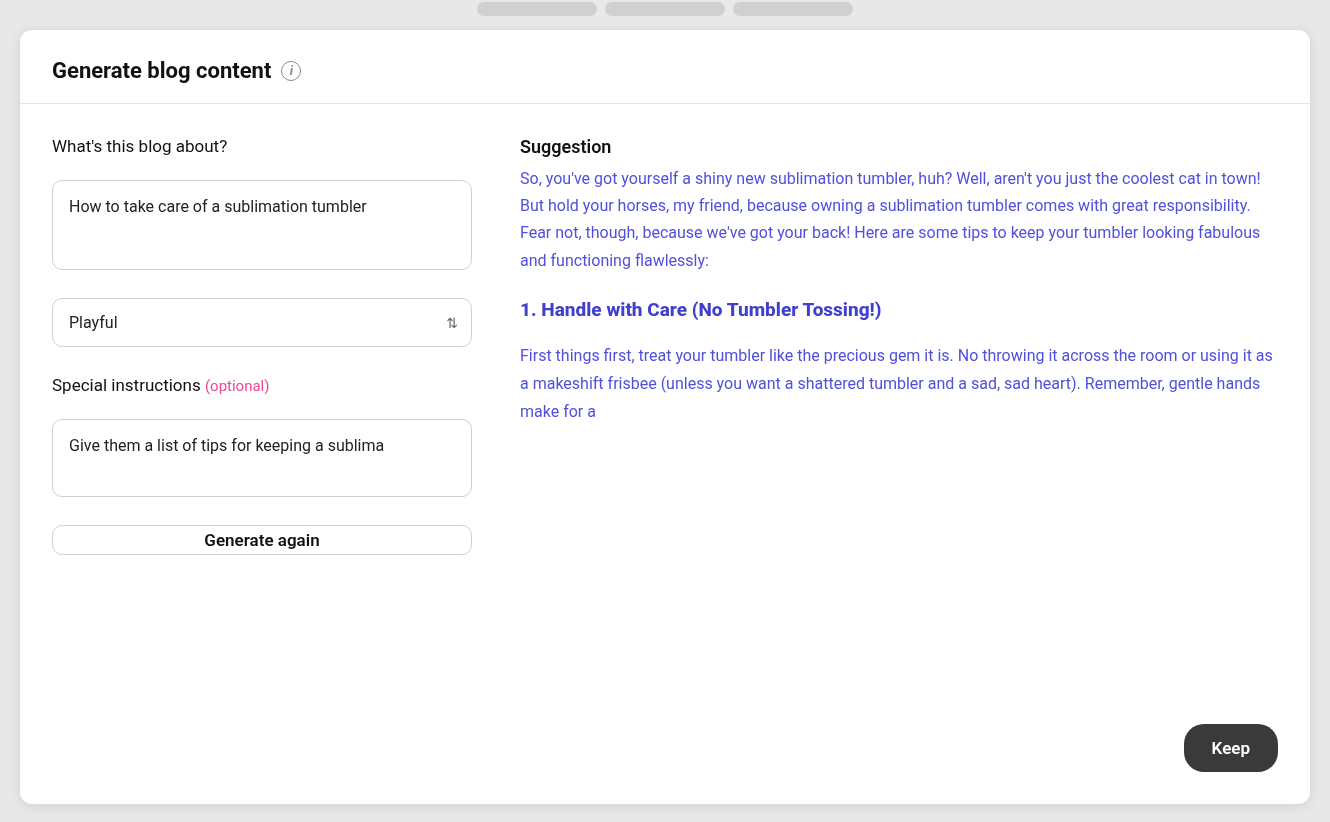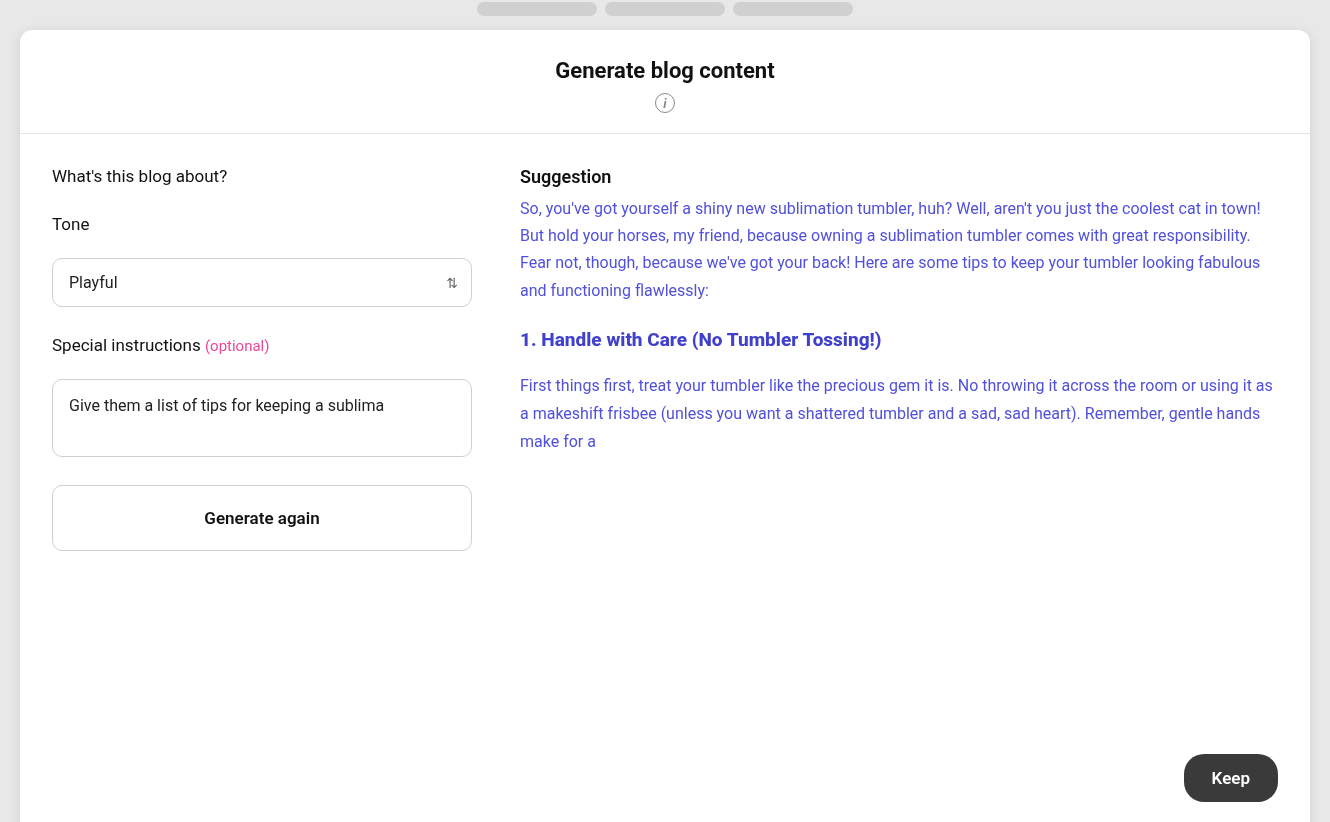--- a/index.html
+++ b/index.html
@@ -52,21 +52,20 @@
       overflow: hidden;
       box-shadow: 0 2px 12px rgba(0,0,0,0.1);
     }
 
     .card-header {
       padding: 28px 32px 20px 32px;
       border-bottom: 1px solid #e5e5e5;
       display: flex;
       align-items: center;
       gap: 10px;
-      flex-direction: column;
     }
 
     .card-title {
       font-size: 22px;
       font-weight: 700;
       color: #111;
     }
 
     .info-icon {
       width: 20px;
@@ -176,21 +175,21 @@
       color: #222;
       outline: none;
       resize: none;
       font-family: inherit;
       line-height: 1.5;
       min-height: 62px;
     }
 
     .generate-btn {
       width: 100%;
-      padding: 22px;
+      padding: 4px;
       border: 1.5px solid #d0d0d0;
       border-radius: 10px;
       background: #ffffff;
       font-size: 17px;
       font-weight: 600;
       color: #111;
       cursor: pointer;
       font-family: inherit;
     }
 
@@ -262,24 +261,24 @@
         <span>i</span>
       </div>
     </div>
 
     <div class="card-body card-body-relative">
 
       <div class="left-panel">
 
         <div class="field-group">
           <label class="field-label">What's this blog about?</label>
+          <textarea class="text-input" style="">How to take care of a sublimation tumbler</textarea>
         </div>
 
         <div class="field-group">
-          <label class="field-label">Tone</label>
           <div class="select-wrapper">
             <select class="tone-select">
               <option>Playful</option>
               <option>Professional</option>
               <option>Casual</option>
               <option>Formal</option>
               <option>Humorous</option>
             </select>
             <div class="select-arrow">⇅</div>
           </div>

